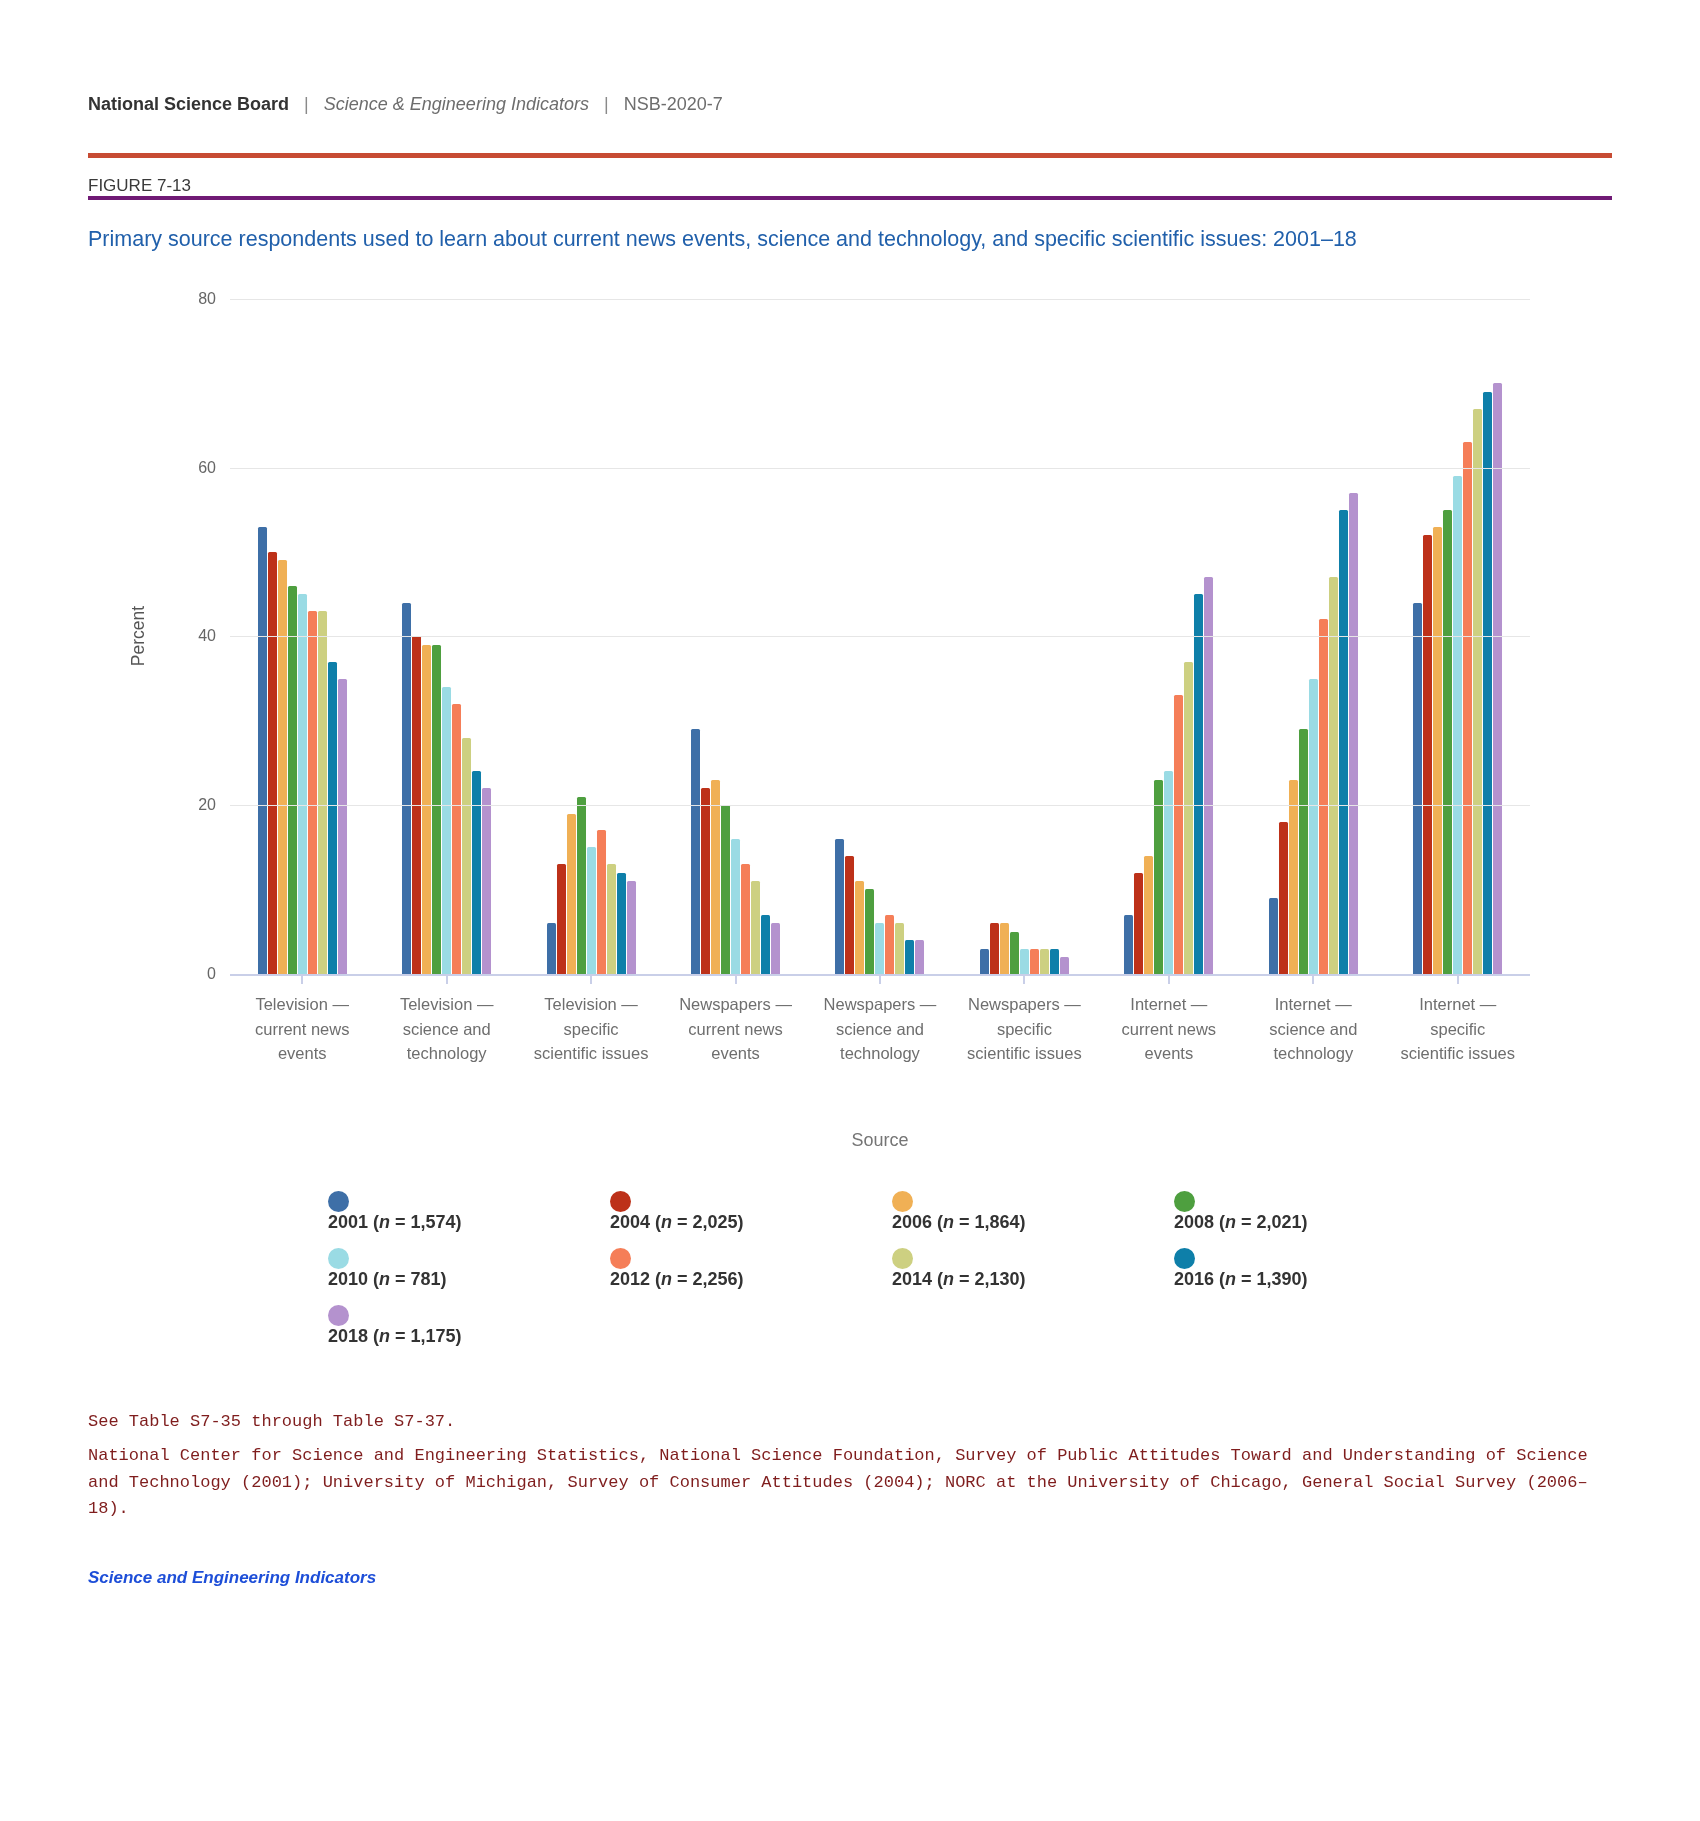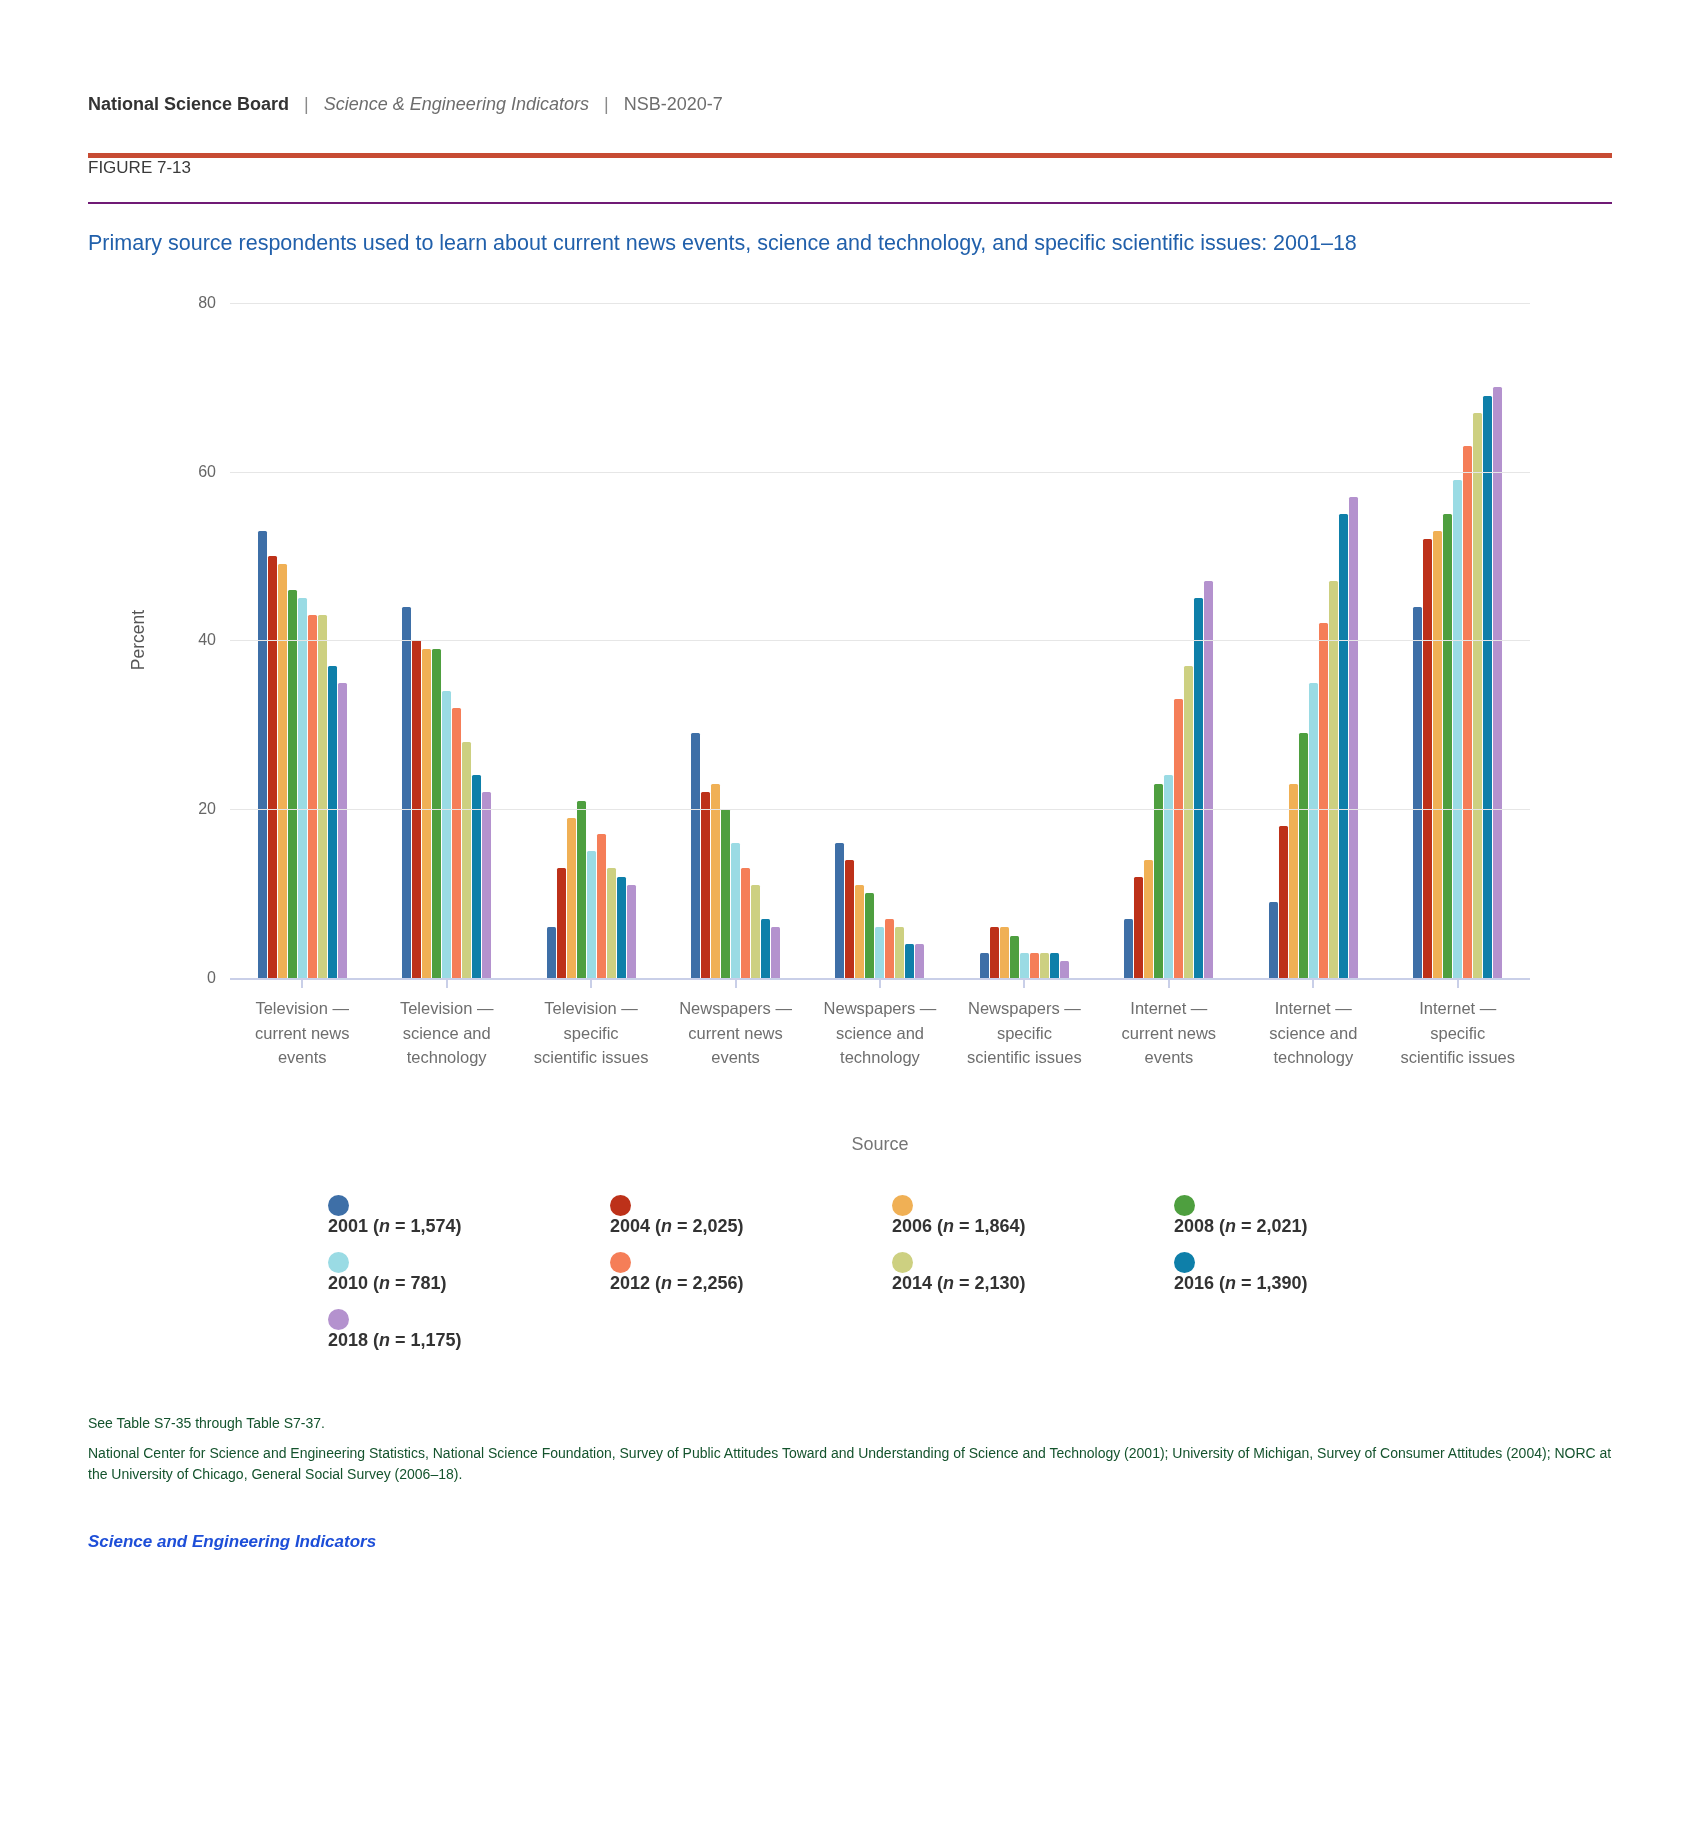--- a/index.html
+++ b/index.html
@@ -8,21 +8,21 @@
     font-family:"Liberation Sans","DejaVu Sans",sans-serif;color:#333;
     position:relative;box-sizing:border-box;
   }
   .content{margin:0 88px;padding-top:94px;}
   
   .doc-header{font-size:18px;color:#6d6d6d;}
   .doc-header .brand{font-weight:bold;color:#333;}
   .doc-header .sep{margin:0 10px;color:#8a8a8a;}
   .doc-header .pub{font-style:italic;}
   .red-rule{height:5px;background:#c74b33;margin-top:38px;}
-  .figure-label{font-size:17px;color:#3a3a3a;padding-bottom:24px;border-bottom:2px solid #701a75;}
+  .figure-label{font-size:17px;color:#3a3a3a;margin-top:18px;padding-bottom:0;border-bottom:4px solid #701a75;}
   .fig-title{color:#2160ab;font-size:21.5px;font-weight:500;line-height:1.62;margin-top:22px;max-width:1315px;}
   
   .chart{margin-top:42px;}
   .chart-body{position:relative;margin-left:142px;}
   .plot{
     position:relative;width:1300px;height:675px;
     border-bottom:2px solid #c9cfe8;
   }
   .gridline{position:absolute;left:0;right:0;height:0;border-top:1px solid #e6e6e6;}
   .ytick-label{
@@ -50,21 +50,21 @@
   }
   .x-axis-title{width:1300px;text-align:center;font-size:18px;color:#757575;margin-top:64px;}
   
   .legend{margin-left:240px;margin-top:40px;display:grid;grid-template-columns:282px 282px 282px 282px;row-gap:15px;}
   .legend-item{display:flex;font-size:18px;font-weight:bold;color:#333;flex-direction:column;}
   .legend-swatch{width:21px;height:21px;border-radius:50%;margin-right:13px;flex:0 0 auto;}
   .legend-label i{font-style:italic;}
   
   .notes{margin-top:62px;}
   .notes-heading{font-weight:bold;font-size:17px;color:#333;margin-top:26px;}
-  .notes-body{font-size:14px;color:#14532d;line-height:1.55;margin-top:8px;max-width:1524px;}
+  .notes-body{font-size:17px;color:#7f1d1d;line-height:1.55;margin-top:8px;max-width:1524px;font-family:Liberation Mono, monospace;}
   .footer-italic{font-style:italic;font-weight:600;font-size:17px;color:#1d4ed8;margin-top:46px;}
 </style>
 </head>
 <body>
 
 <div class="page">
   <div class="content">
 
     <div class="doc-header">
       <span class="brand">National Science Board</span>

